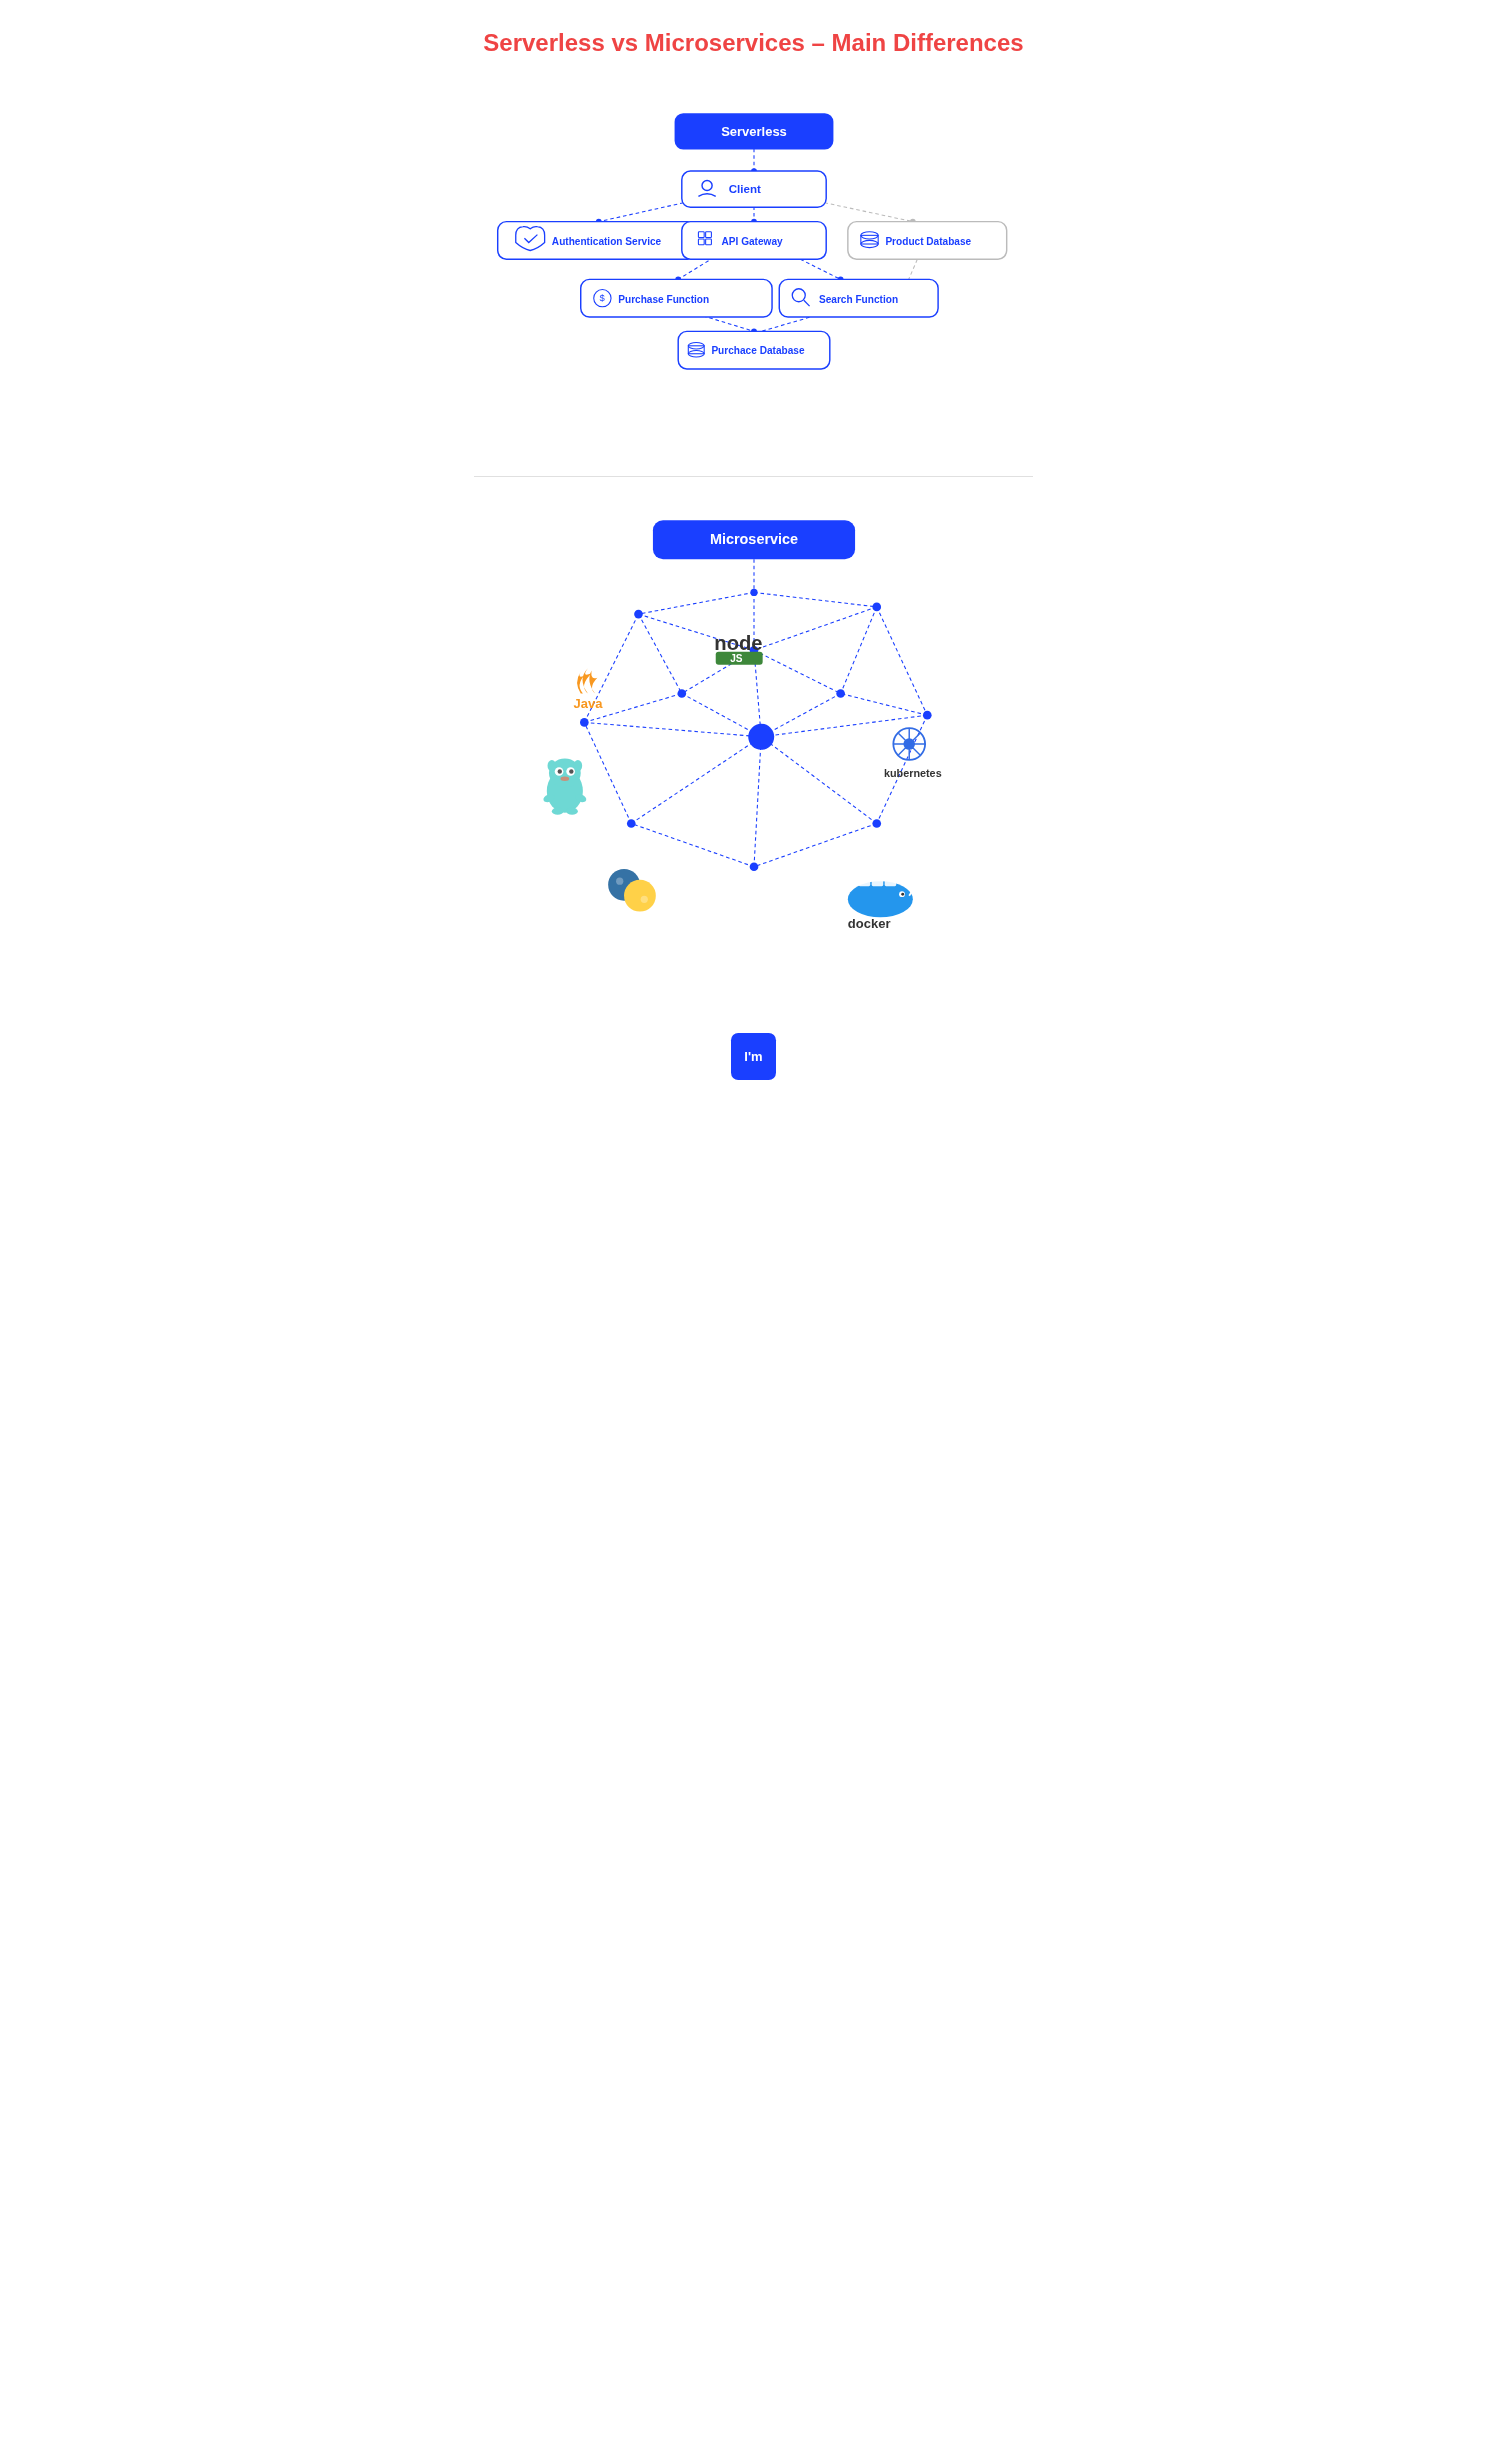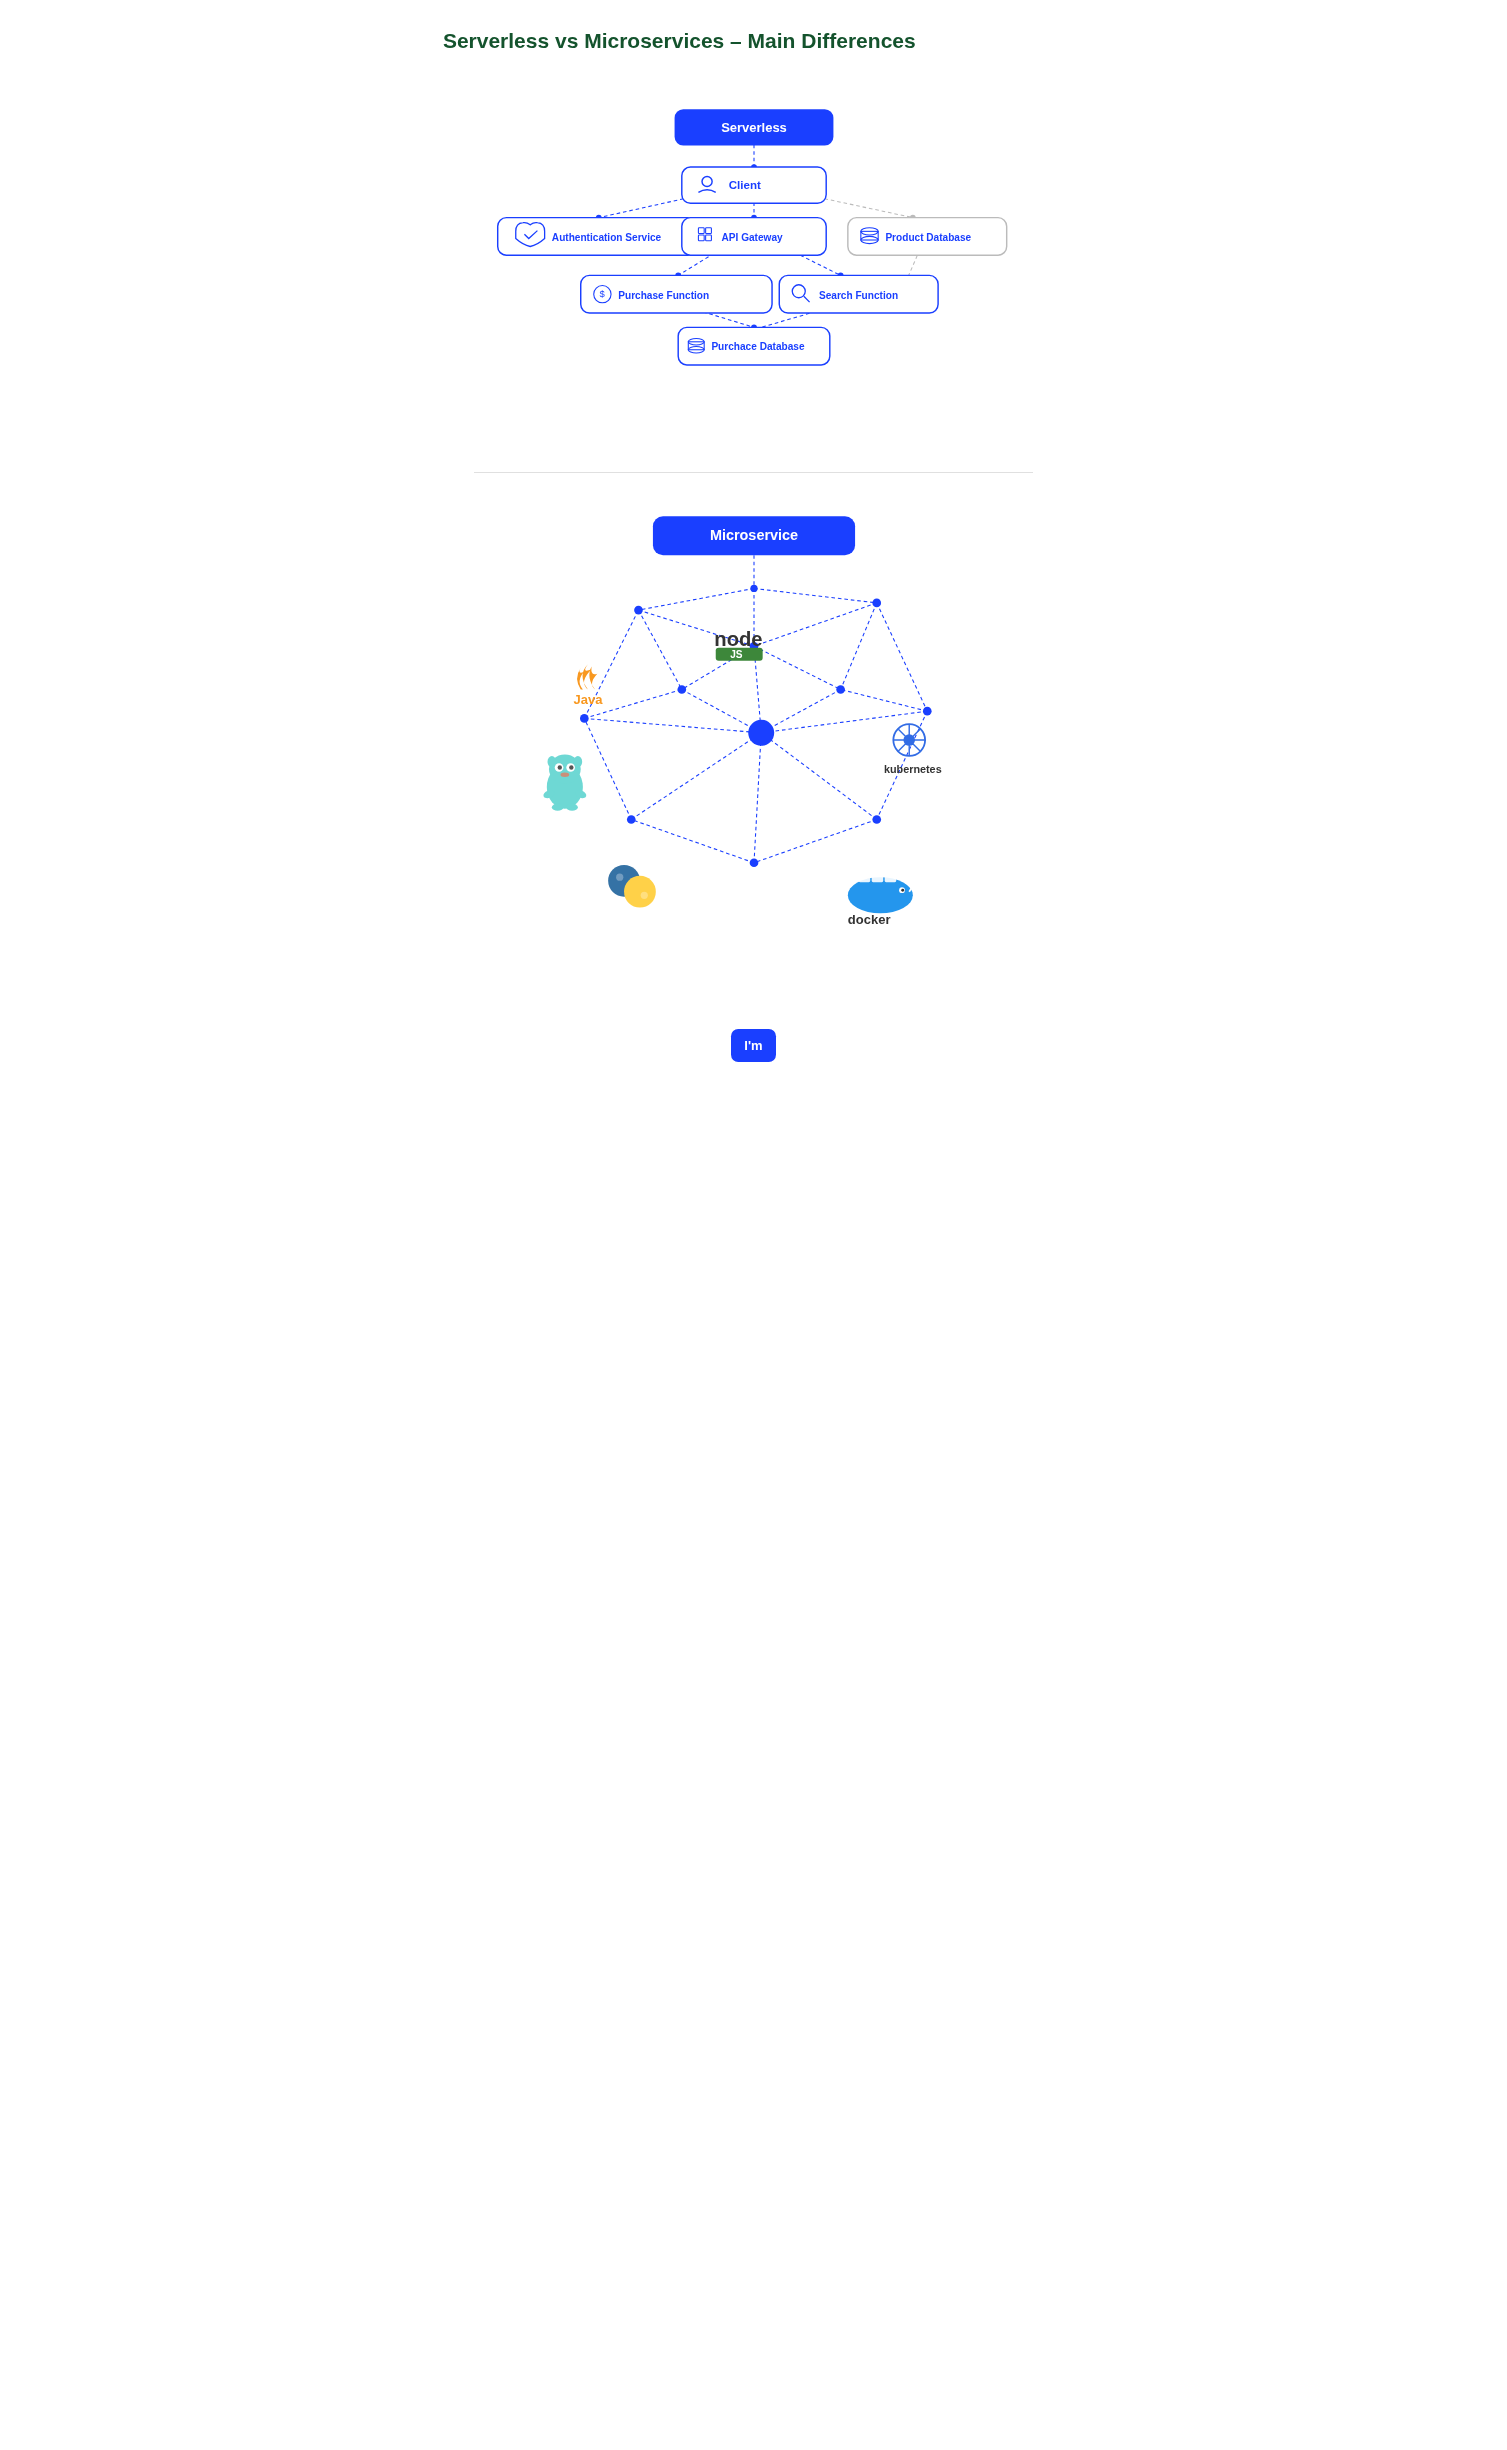--- a/index.html
+++ b/index.html
@@ -7,24 +7,24 @@
       background: #ffffff;
       font-family: 'Segoe UI', Arial, sans-serif;
       width: 100%;
       max-width: 650px;
       margin: 0 auto;
       padding: 29px 14.4px;
     }
 
     
     .main-title {
-      text-align: left;
-      font-size: 21px;
+      text-align: center;
+      font-size: 24px;
       font-weight: 800;
-      color: #14532d;
+      color: #ef4444;
       margin-bottom: 36px;
     }
 
     
     .diagram-section {
       width: 100%;
       display: flex;
       flex-direction: column;
       align-items: flex-end;
       margin-bottom: 29px;
@@ -54,21 +54,21 @@
       justify-content: flex-end;
     }
 
     
     .footer-badge {
       background: #1a3fff;
       color: #fff;
       font-size: 13px;
       font-weight: 800;
       border-radius: 7.2px;
-      padding: 9px 13px;
+      padding: 16px 13px;
       display: inline-block;
       margin-top: 29px;
     }
   </style>
 </head>
 <body>
 
 <h1 class="main-title">Serverless vs Microservices – Main Differences</h1>
 
 <div class="diagram-section">

